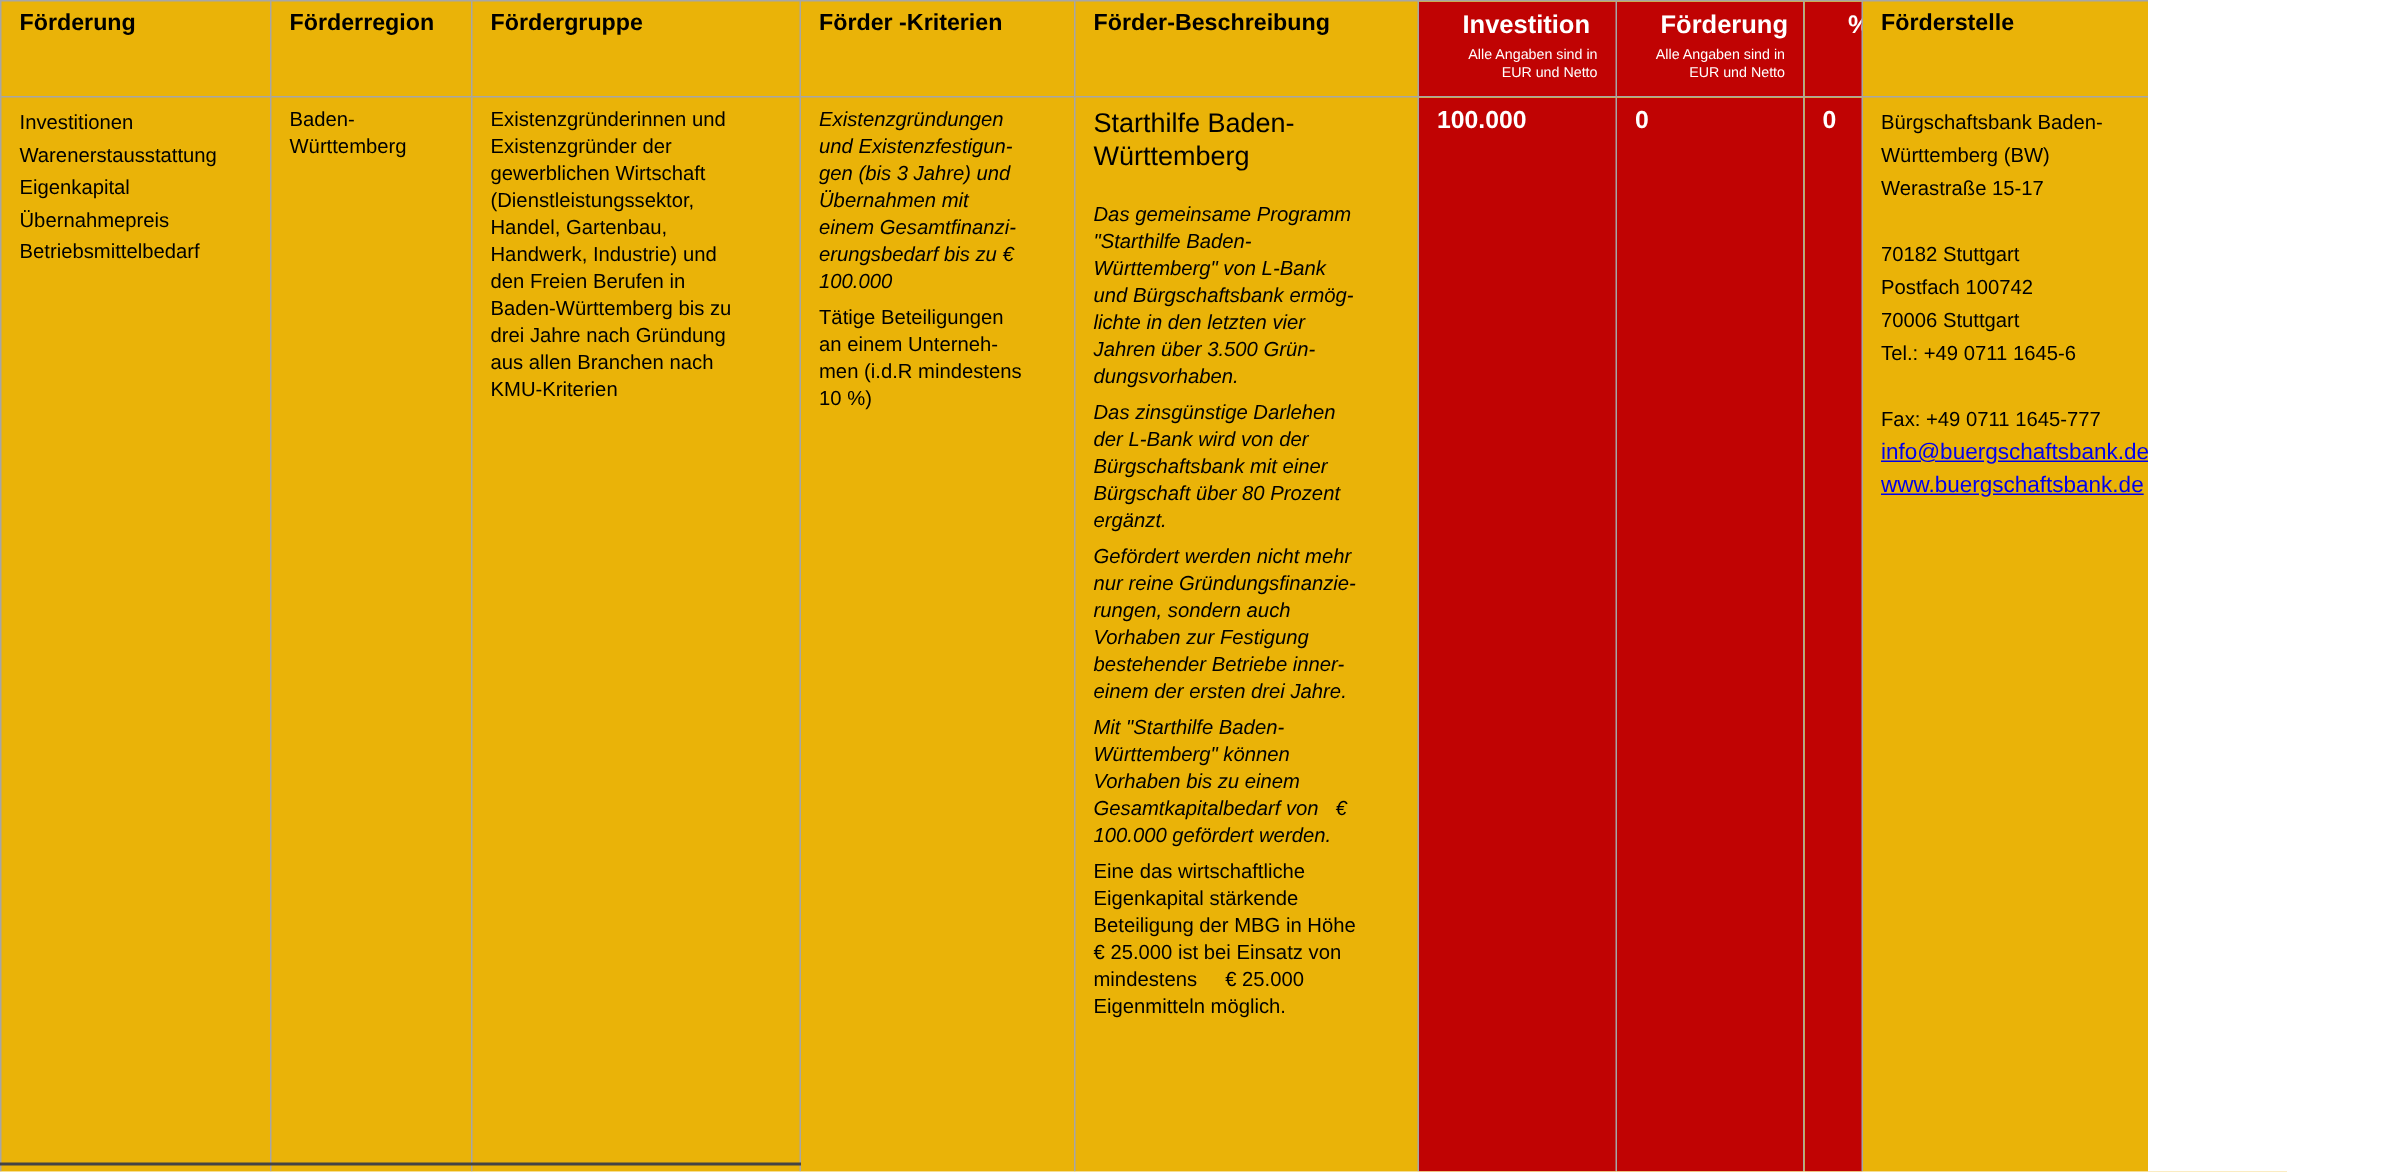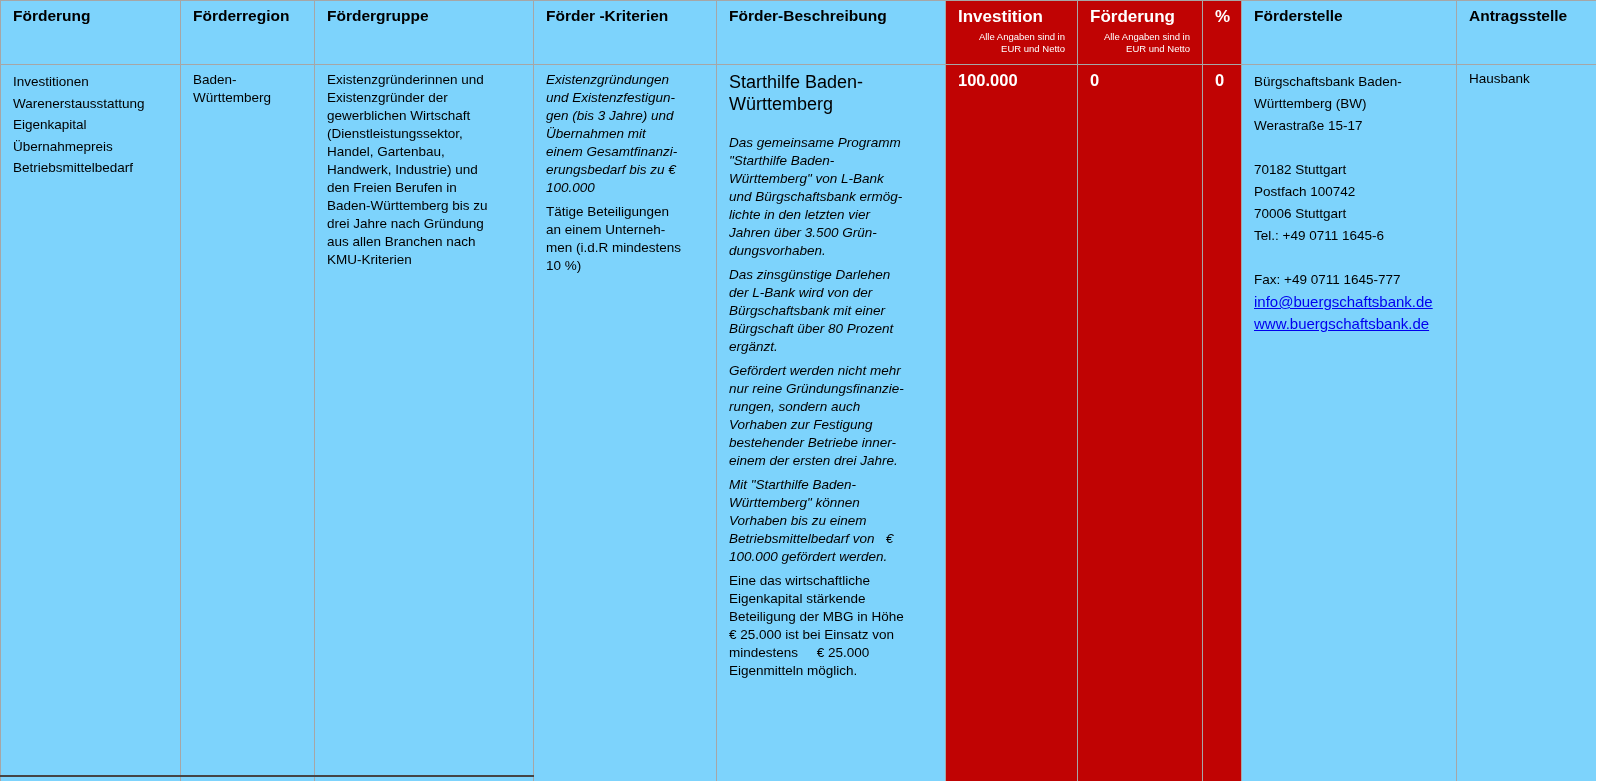--- a/index.html
+++ b/index.html
@@ -3,24 +3,24 @@
 <meta charset="utf-8">
 <style>
   html, body {
     margin: 0;
     padding: 0;
     background: #ffffff;
     font-family: "Liberation Sans", sans-serif;
   }
   #page {
     position: relative;
-    width: 1596px;
+    width: 1432px;
     height: 781px;
     overflow: hidden;
-    background: #7dd3fc;
+    background: #eab308;
   }
   table.fund {
     border-collapse: collapse;
     table-layout: fixed;
     width: 1600px;
     height: 781px;
   }
   table.fund th, table.fund td {
     border: 1px solid #a6a6a6;
     vertical-align: top;
@@ -41,20 +41,21 @@
   }
   .red {
     background: #c00303;
     color: #ffffff;
   }
   th.red { text-align: center; padding: 7px 4px 0 4px; }
   .red-main {
     font-weight: bold;
     font-size: 17px;
     line-height: 20px;
+    margin-left: 17px;
   }
   .red-sub {
     font-weight: normal;
     font-size: 9.5px;
     line-height: 12px;
     margin-top: 4px;
     text-align: right;
   }
   td.red {
     text-align: center;
@@ -209,21 +210,21 @@
               <div class="tline">nur reine Gründungsfinanzie-</div>
               <div class="tline">rungen, sondern auch</div>
               <div class="tline">Vorhaben zur Festigung</div>
               <div class="tline">bestehender Betriebe inner-</div>
               <div class="tline">einem der ersten drei Jahre.</div>
             </div>
           <div class="cell-text lh18 para">
               <div class="tline">Mit "Starthilfe Baden-</div>
               <div class="tline">Württemberg" können</div>
               <div class="tline">Vorhaben bis zu einem</div>
-              <div class="tline">Betriebsmittelbedarf von   €</div>
+              <div class="tline">Gesamtkapitalbedarf von   €</div>
               <div class="tline">100.000 gefördert werden.</div>
             </div>
           <div class="cell-text lh18">
               <div class="tline">Eine das wirtschaftliche</div>
               <div class="tline">Eigenkapital stärkende</div>
               <div class="tline">Beteiligung der MBG in Höhe</div>
               <div class="tline">€ 25.000 ist bei Einsatz von</div>
               <div class="tline">mindestens     € 25.000</div>
               <div class="tline">Eigenmitteln möglich.</div>
             </div>

